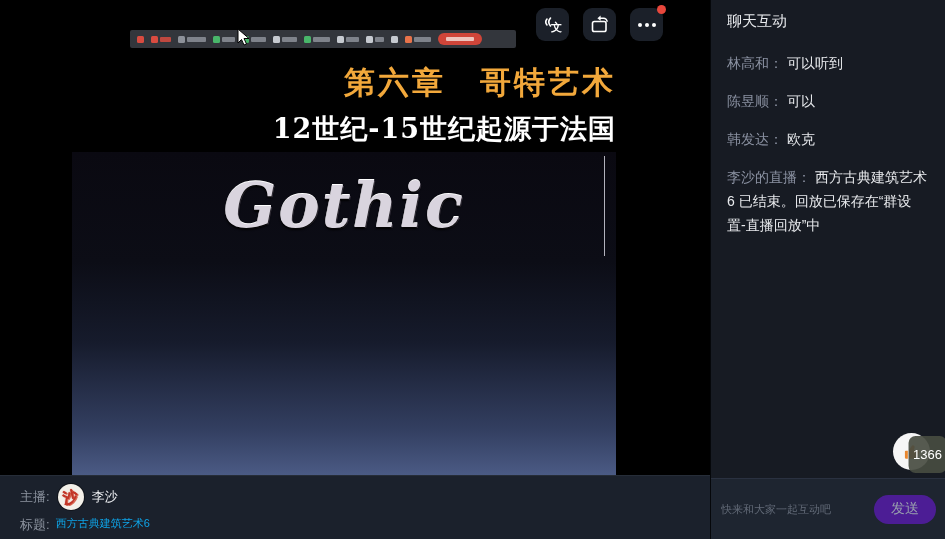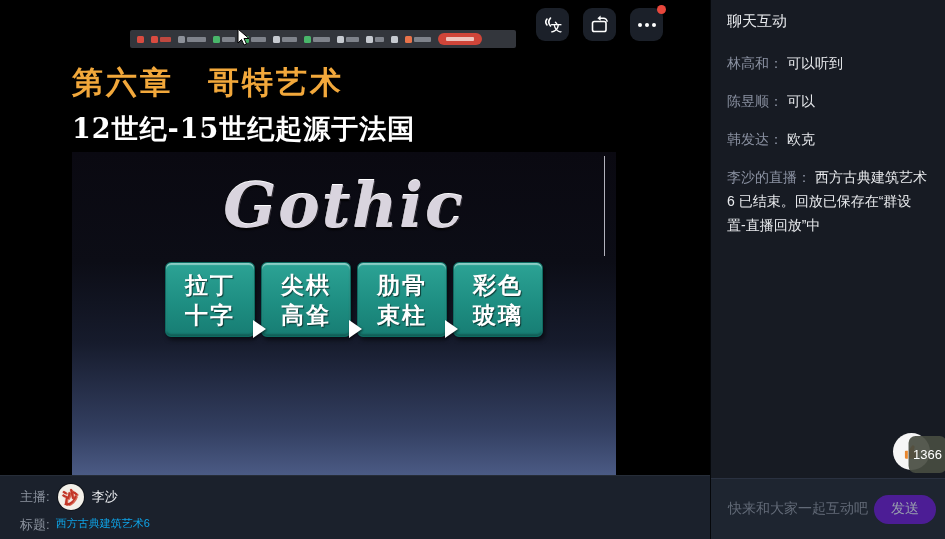--- a/index.html
+++ b/index.html
@@ -15,21 +15,21 @@
                   background:#33363c; border-radius:2px; display:flex; align-items:center;
                   gap:7px; padding:0 7px; filter:blur(.3px); }
   .tb-item { display:flex; align-items:center; gap:2px; }
   .tb-ico { width:7px; height:7px; border-radius:1.5px; }
   .tb-bar { height:5px; border-radius:1px; background:#8d9199; opacity:.85; }
   .tb-pill { height:12px; border-radius:6px; display:flex; align-items:center; justify-content:center; }
   .tb-pill .tb-bar { background:#f2d9d4; height:4px; }
 
   .cursor { position:absolute; left:237px; top:28px; z-index:5; }
 
-  .slide-head { position:absolute; left:72px; top:62px; width:544px; text-align:left;
+  .slide-head { position:absolute; left:72px; top:62px; width:544px; text-align:right;
                 font-family:"DejaVu Serif", serif; }
   .chapter-title { color:#f2a83b; font-size:31px; font-weight:bold; letter-spacing:3px; }
   .chapter-sub { color:#ffffff; font-size:27px; font-weight:600; margin-top:7px; letter-spacing:1px; }
 
   .slide-img { position:absolute; left:72px; top:152px; width:544px; height:366px;
                background:linear-gradient(180deg,#0a0911 0%,#0c0d16 30%,#161b2c 52%,
                           #333f61 76%,#5a6c9b 96%,#63749d 100%); }
   .gothic-strip { position:relative; height:106px; display:flex; align-items:center; justify-content:center; }
   .gothic-word { font-family:"DejaVu Serif", serif; font-style:italic; font-weight:bold;
                  font-size:62px; color:#d9d4de; letter-spacing:2px;
@@ -86,21 +86,21 @@
   .like-circle { width:37px; height:37px; border-radius:50%; background:#f6f6f6;
                  display:flex; align-items:center; justify-content:center; }
   .like-badge { position:absolute; left:50%; transform:translateX(-50%); bottom:-3px;
                 background:rgba(72,76,65,.92); color:#fff; font-size:13px; line-height:13px;
                 padding:12px 5px; border-radius:7px;margin-left:16px; }
 
   .chat-input-bar { position:absolute; left:0; bottom:0; width:235px; height:61px;
                     background:#1e2530; border-top:1px solid #2a3140;
                     display:flex; align-items:center; padding:0 10px; gap:6px; }
   .chat-input { flex:1; min-width:0; background:transparent; border:none; outline:none;
-                color:#dfe3e8; font-size:14px; font-family:Liberation Serif, serif;text-align:right; }
+                color:#dfe3e8; font-size:11px; font-family:Liberation Serif, serif; }
   .chat-input::placeholder { color:#626a77; }
   .send-btn { flex:0 0 auto; width:62px; height:29px; border:none; border-radius:15px;
               background:#4c1d95; color:#99a1ad; font-size:14px; cursor:pointer;
               font-family:"Liberation Sans", sans-serif; }
 </style>
 </head>
 <body>
 
 <div id="app">
 
@@ -163,41 +163,20 @@
       <div class="chapter-title">第六章　哥特艺术</div>
       <div class="chapter-sub">12世纪-15世纪起源于法国</div>
     </div>
 
     <div class="slide-img">
       <div class="gothic-strip">
         <span class="gothic-word">Gothic</span>
         <span class="edge-line"></span>
       </div>
 
-      <div class="boxes-row">
-        <div class="flow-box">
-          <span>拉丁</span>
-          <span>十字</span>
-        </div>
-        <div class="flow-box">
-          <span>尖栱</span>
-          <span>高耸</span>
-        </div>
-        <div class="flow-box">
-          <span>肋骨</span>
-          <span>束柱</span>
-        </div>
-        <div class="flow-box">
-          <span>彩色</span>
-          <span>玻璃</span>
-        </div>
-        <span class="flow-arrow arrow-1"></span>
-        <span class="flow-arrow arrow-2"></span>
-        <span class="flow-arrow arrow-3"></span>
-      </div>
     </div>
 
     <div class="video-controls">
       <div class="vc-btn">
         <svg width="22" height="22" viewBox="0 0 22 22">
           <g stroke="#fff" stroke-width="1.6" fill="none" stroke-linecap="round">
             <path d="M5 5 q-2.5 3 0 6"></path>
             <path d="M8.5 4 q-3.5 4 0 8"></path>
           </g>
           <text x="9" y="17" fill="#fff" font-size="11" font-weight="bold" font-family="DejaVu Sans, sans-serif">文</text>

